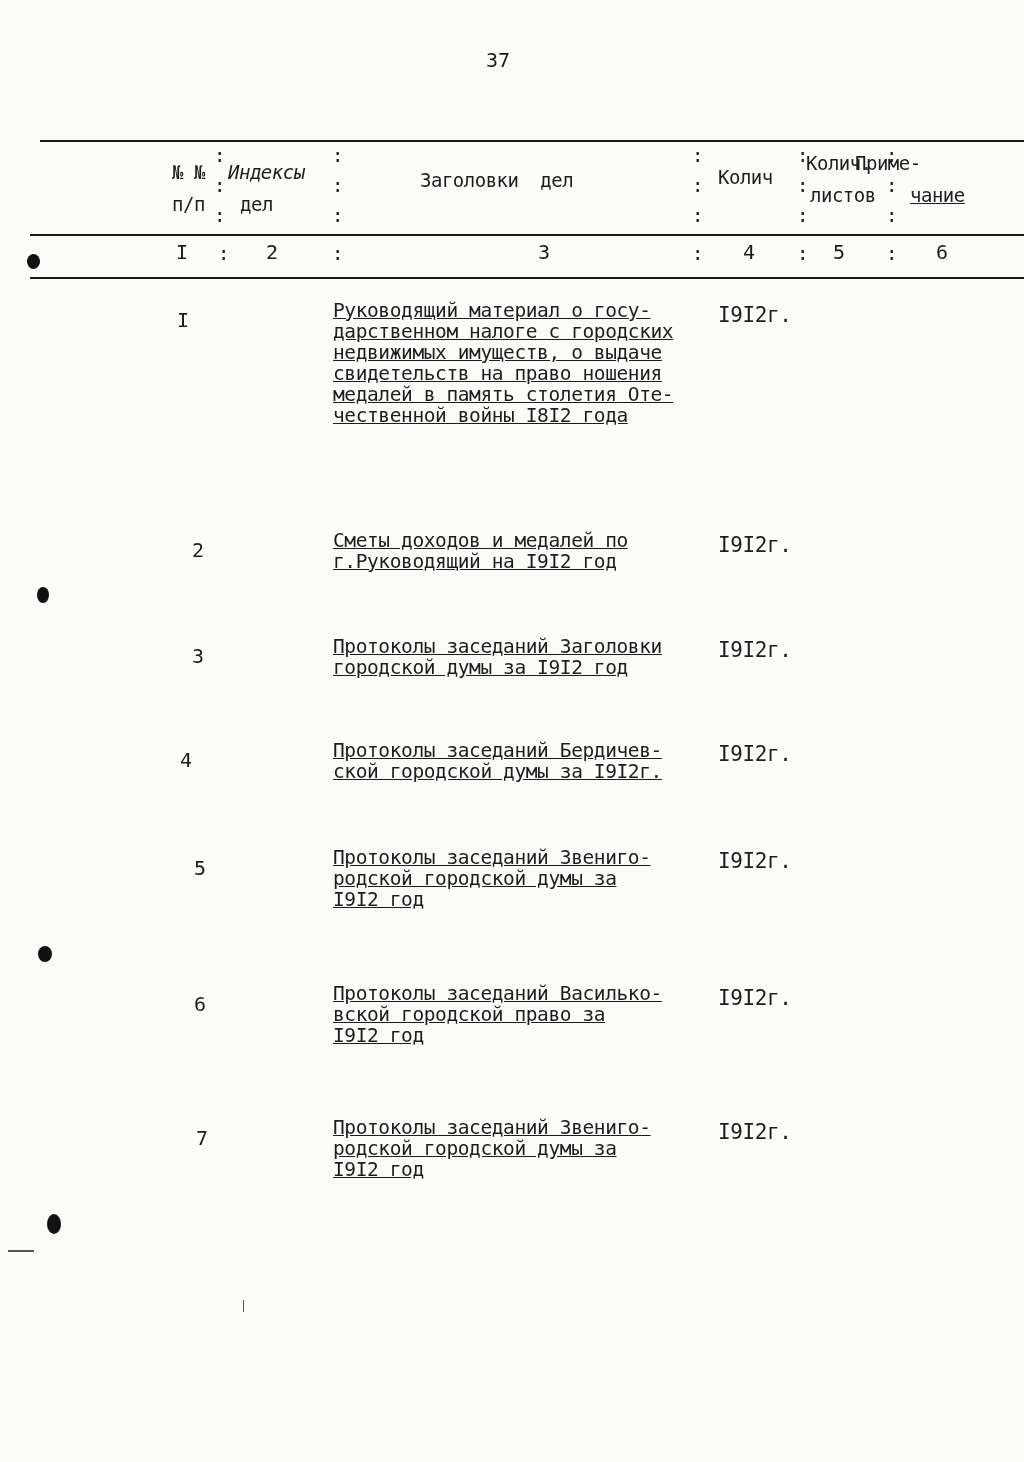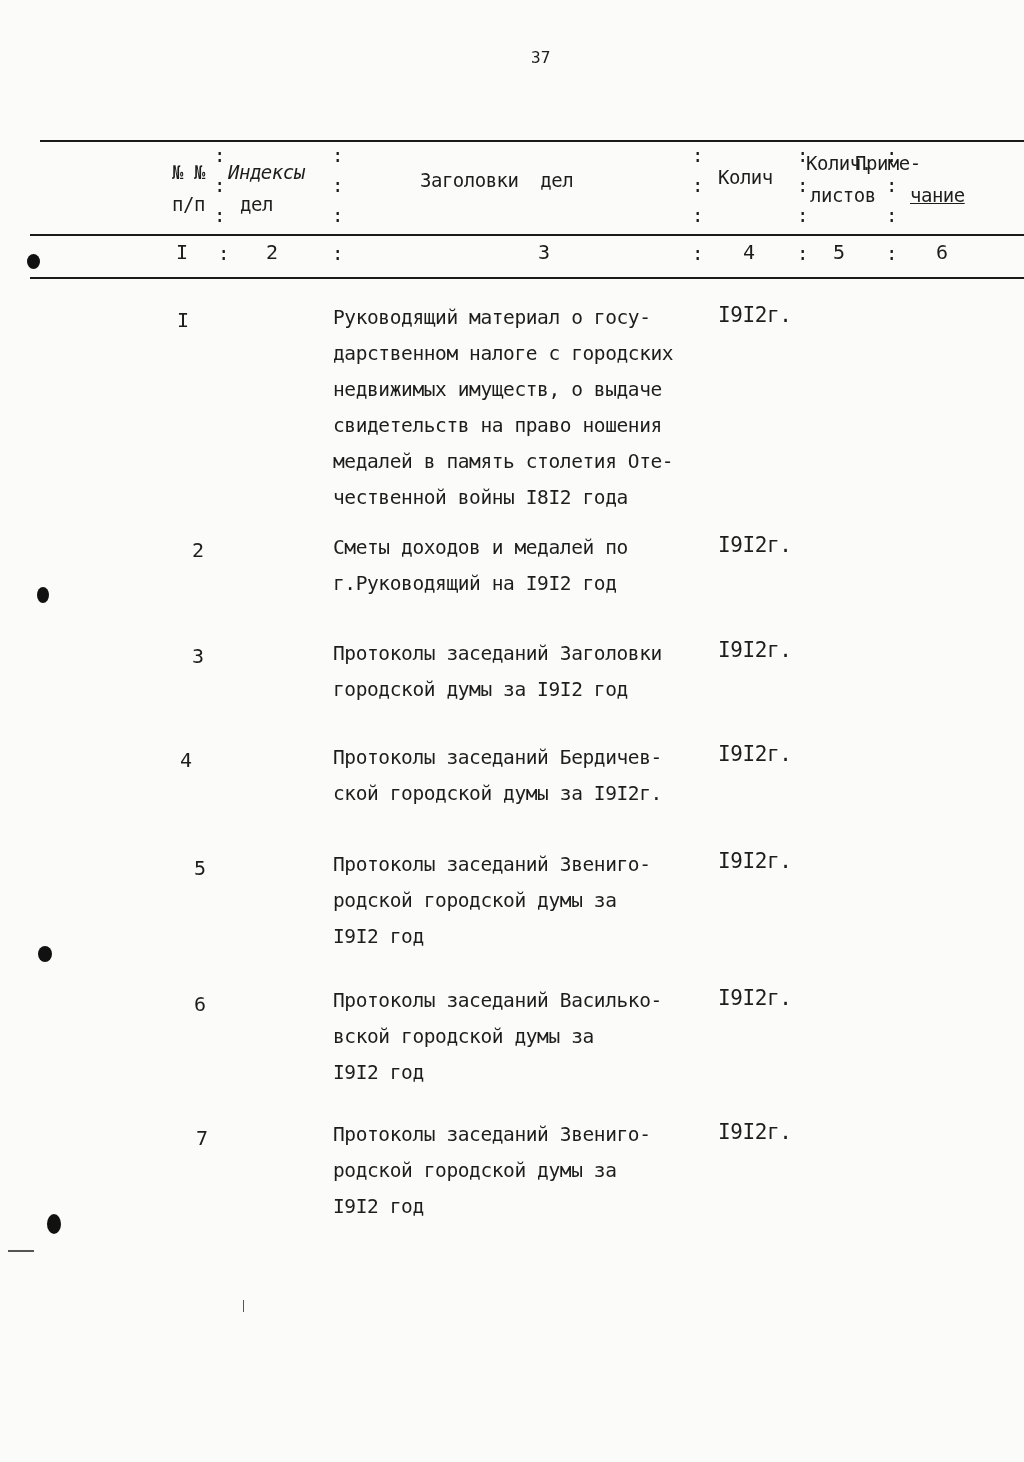--- a/index.html
+++ b/index.html
@@ -2,26 +2,26 @@
 <html><head>
 <meta charset="utf-8">
 <style>
   html, body { margin: 0; padding: 0; }
   body {
     width: 1024px; height: 1462px; position: relative; overflow: hidden;
     background: #fbfbf9;
     font-family: "DejaVu Sans Mono", "Liberation Mono", monospace;
     color: #1d1d1d;
   }
-  .page-number { position: absolute; left: 531px; top: 48px; font-size: 16px; }
+  .page-number { position: absolute; left: 486px; top: 48px; font-size: 20px; }
   .rule { position: absolute; height: 2px; background: #1a1a1a; }
   .hdr { position: absolute; font-size: 19px; line-height: 30px; white-space: pre; letter-spacing: -0.5px; }
   .sep { position: absolute; font-size: 19px; line-height: 30px; }
   .num { position: absolute; font-size: 20px; }
-  .title { position: absolute; left: 333px; font-size: 19.5px; line-height: 36px; white-space: pre; letter-spacing: -0.4px; }
+  .title { position: absolute; left: 333px; font-size: 19.5px; line-height: 21px; white-space: pre; letter-spacing: -0.4px; text-decoration: underline; }
   .date { position: absolute; left: 718px; font-size: 21px; letter-spacing: -0.4px; }
   .mark { position: absolute; background: #111; border-radius: 50%; }
   .speck { position: absolute; background: #555; }
 </style>
 </head>
 <body>
 
 <div class="page-number">37</div>
 
 <div class="rule" style="left:40px; top:140px; width:984px;"></div>
@@ -97,21 +97,21 @@
   <div class="num" style="left:194px; top:856px;">5</div>
   <div class="title" style="top:847px;"><span>Протоколы заседаний Звениго-</span>
 <span>родской городской думы за</span>
 <span>I9I2 год</span></div>
   <div class="date" style="top:849px;">I9I2г.</div>
 </div>
 
 <div>
   <div class="num" style="left:194px; top:992px;">6</div>
   <div class="title" style="top:983px;"><span>Протоколы заседаний Василько-</span>
-<span>вской городской думы за</span>
+<span>вской городской право за</span>
 <span>I9I2 год</span></div>
   <div class="date" style="top:986px;">I9I2г.</div>
 </div>
 
 <div>
   <div class="num" style="left:196px; top:1126px;">7</div>
   <div class="title" style="top:1117px;"><span>Протоколы заседаний Звениго-</span>
 <span>родской городской думы за</span>
 <span>I9I2 год</span></div>
   <div class="date" style="top:1120px;">I9I2г.</div>

